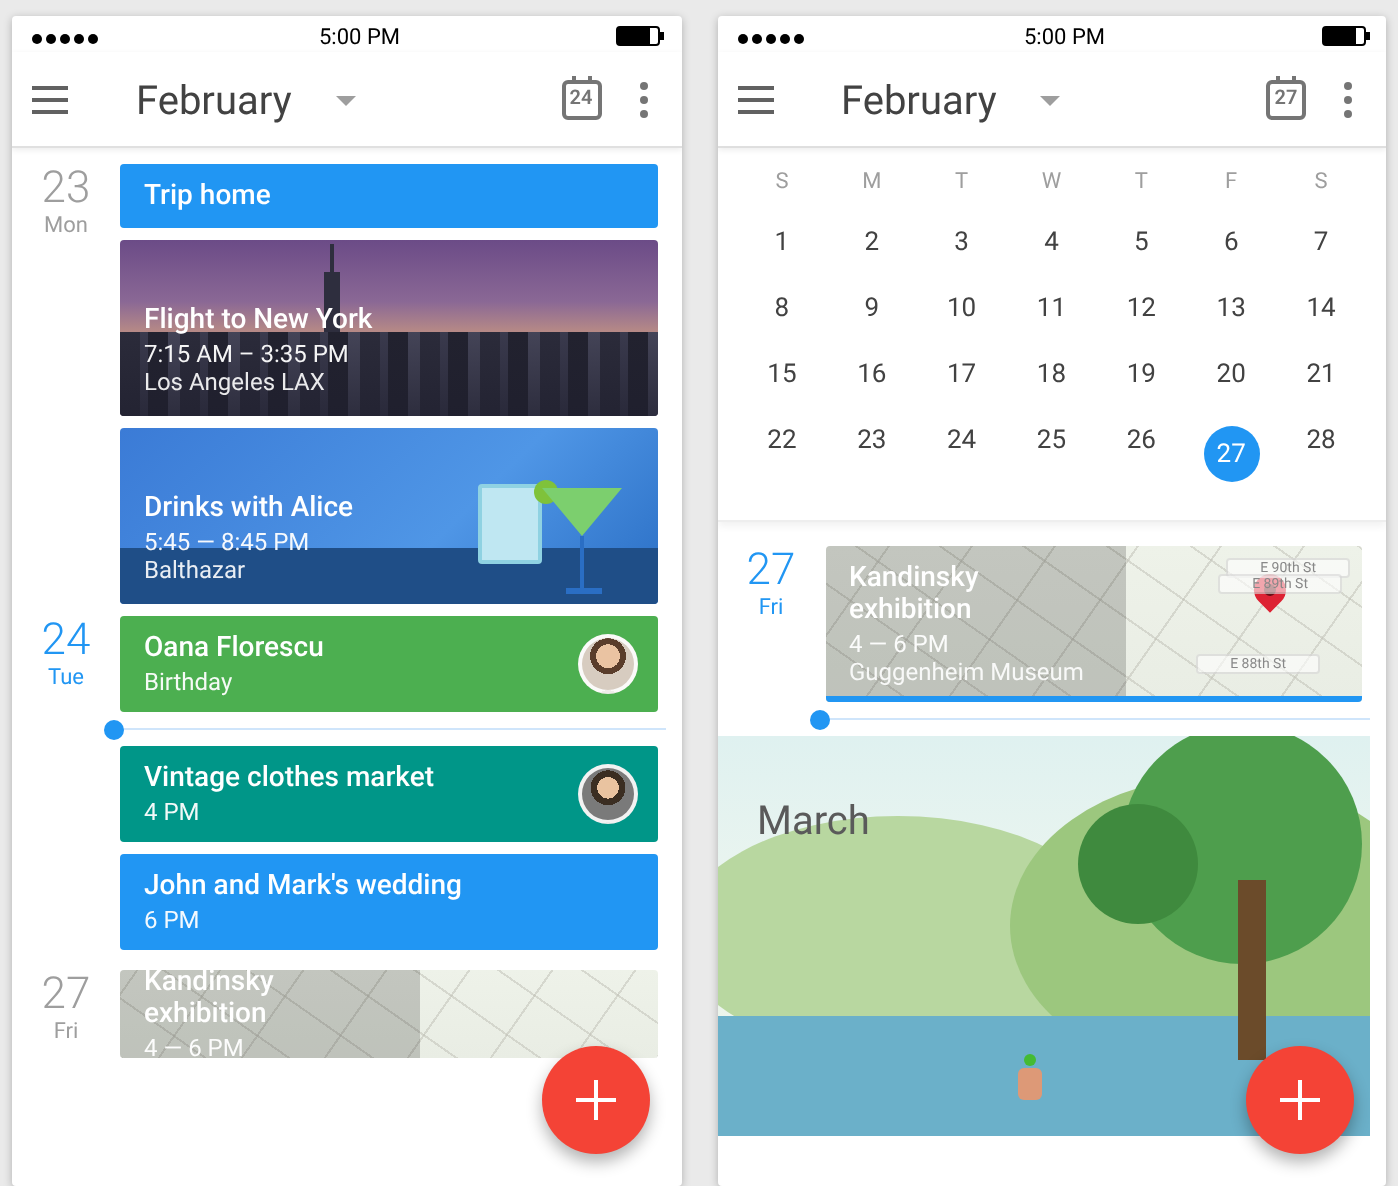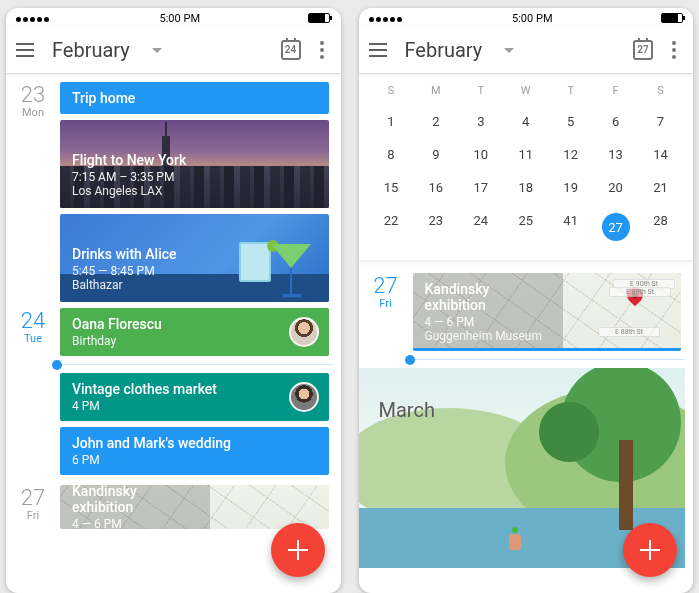--- a/index.html
+++ b/index.html
@@ -1,29 +1,29 @@
 <!DOCTYPE html>
 <html><head>
 <meta charset="utf-8">
 <style>
   * { box-sizing: border-box; margin: 0; padding: 0; }
   body { font-family: -apple-system, "Helvetica Neue", Roboto, Arial, sans-serif; background: #eaeaea; }
   .stage { display: flex; gap: 18px; padding: 8px 6px 0 6px; width: 699px; height: 593px; }
-  .phone { background: #fff; width: 335px; height: 585px; box-shadow: 0 1px 4px rgba(0,0,0,.25); border-radius: 12px; overflow: hidden; display: flex; flex-direction: column; position: relative; }
+  .phone { background: #fff; width: 335px; height: 585px; box-shadow: 0 1px 4px rgba(0,0,0,.25); border-radius: 2px; overflow: hidden; display: flex; flex-direction: column; position: relative; }
   
   .status { height: 18px; display: flex; align-items: center; justify-content: space-between; padding: 2px 10px 0 10px; font-size: 11px; color: #000; }
   .dots span { display: inline-block; width: 5px; height: 5px; background: #000; border-radius: 50%; margin-right: 2px; }
   .batt { display: inline-block; width: 22px; height: 10px; border: 1px solid #000; border-radius: 2px; position: relative; }
   .batt::after { content: ""; position: absolute; right: -3px; top: 2px; width: 2px; height: 4px; background: #000; }
   .batt i { display: block; height: 100%; width: 80%; background: #000; }
   
   .appbar { height: 48px; display: flex; align-items: center; padding: 0 8px; border-bottom: 1px solid #e0e0e0; box-shadow: 0 1px 3px rgba(0,0,0,.08); }
   .hamburger { width: 22px; height: 22px; display: flex; flex-direction: column; justify-content: center; gap: 4px; padding: 0 2px; }
   .hamburger span { height: 2px; background: #616161; }
-  .title { font-size: 20px; color: #424242; margin-left: 16px; display: flex; align-items: center; gap: 22px; font-weight: 400; }
+  .title { font-size: 20px; color: #424242; margin-left: 32px; display: flex; align-items: center; gap: 22px; font-weight: 400; }
   .title .chev { width: 0; height: 0; border-left: 5px solid transparent; border-right: 5px solid transparent; border-top: 5px solid #9e9e9e; margin-top: 2px; }
   .spacer { flex: 1; }
   .today-icon { width: 20px; height: 20px; border: 2px solid #757575; border-radius: 3px; font-size: 10px; color: #757575; display: flex; align-items: center; justify-content: center; position: relative; font-weight: 600; }
   .today-icon::before { content: ""; position: absolute; left: 3px; right: 3px; top: -4px; height: 3px; border-left: 2px solid #757575; border-right: 2px solid #757575; }
   .overflow { width: 22px; display: flex; flex-direction: column; align-items: center; gap: 3px; margin-left: 10px; }
   .overflow span { width: 4px; height: 4px; background: #757575; border-radius: 50%; }
   
   .body { flex: 1; overflow: hidden; padding: 8px 8px 0 0; position: relative; }
   .day { display: flex; margin-bottom: 6px; }
   .datecol { width: 54px; text-align: center; padding-top: 2px; }
@@ -270,21 +270,21 @@
             <div>18</div>
             <div>19</div>
             <div>20</div>
             <div>21</div>
           </div>
           <div class="row days">
             <div>22</div>
             <div>23</div>
             <div>24</div>
             <div>25</div>
-            <div>41</div>
+            <div>26</div>
             <div class="sel"><span>27</span></div>
             <div>28</div>
           </div>
         </div>
     </div>
 
     <div class="body" style="padding-top:12px">
       <div class="day">
         <div class="datecol accent">
           <div class="num">27</div>

